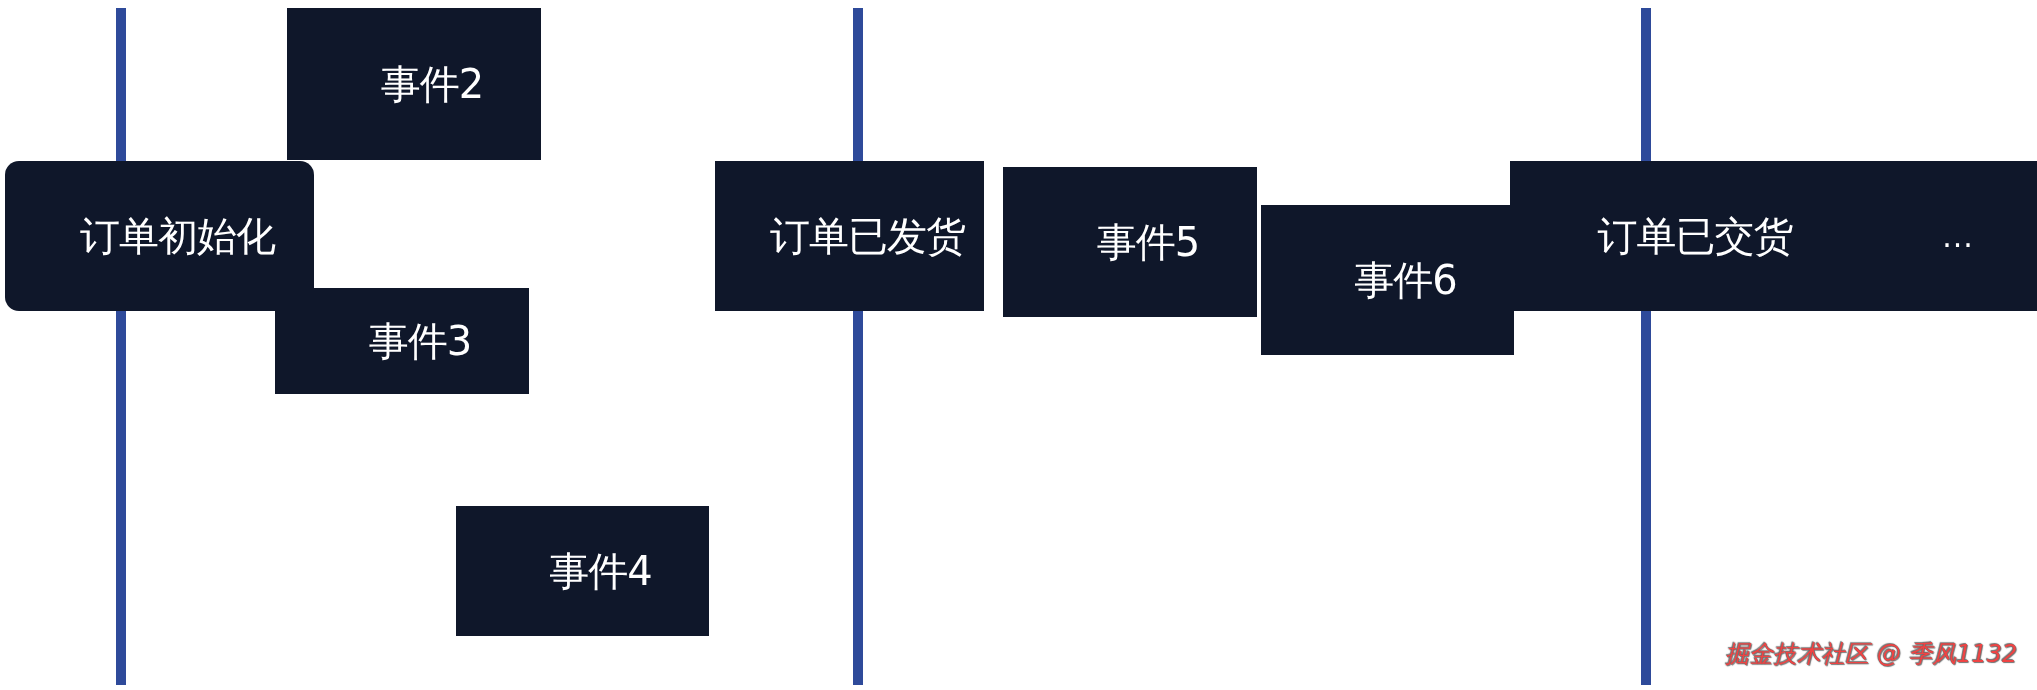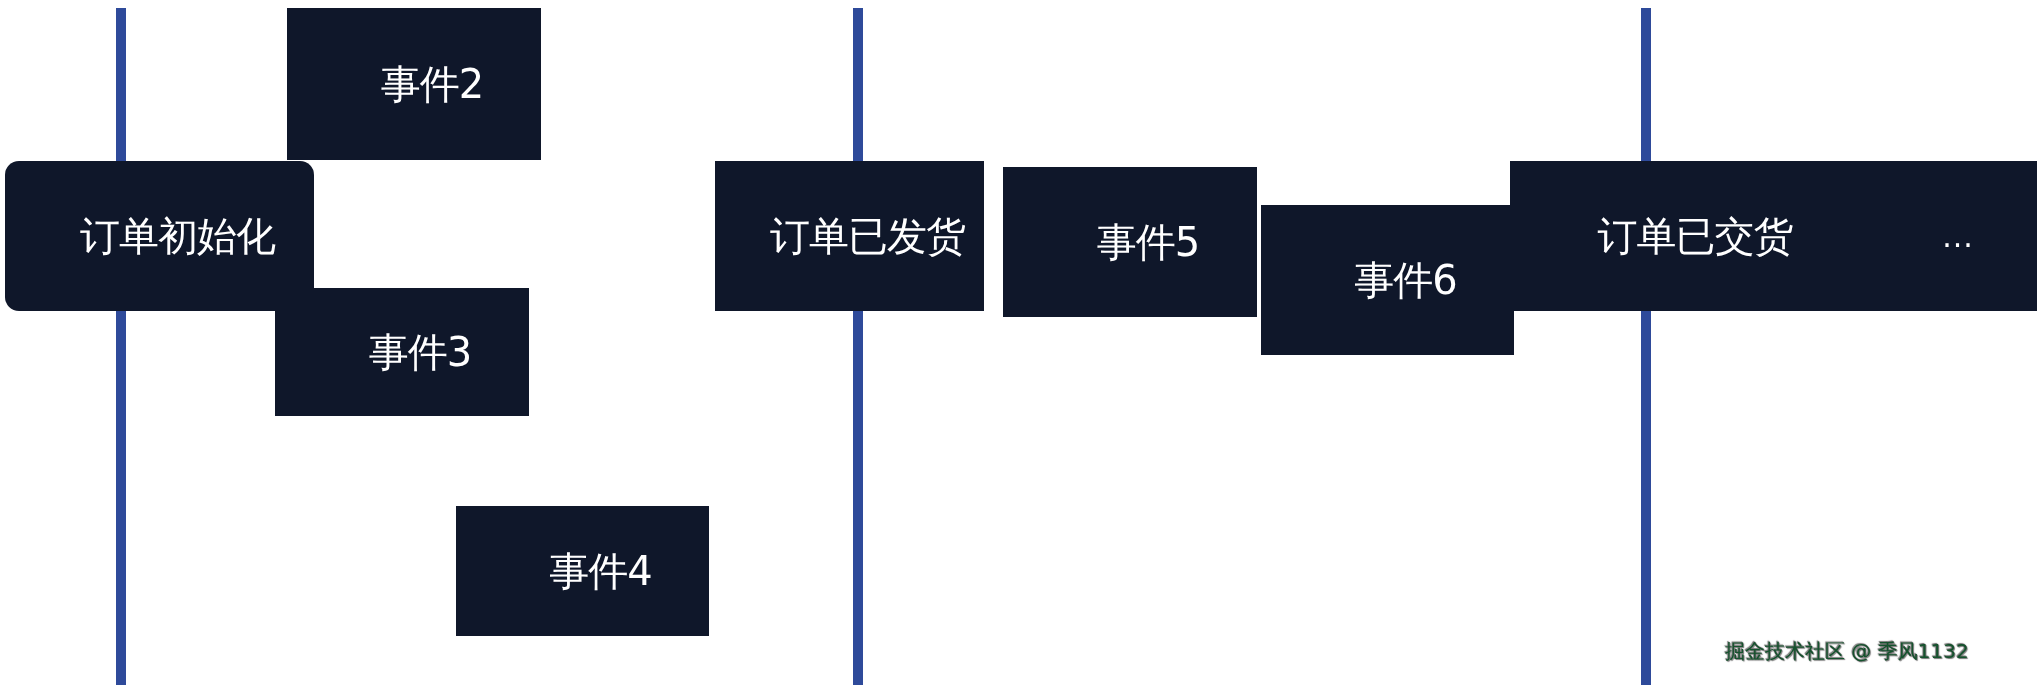--- a/index.html
+++ b/index.html
@@ -13,40 +13,41 @@
     top: 8px; height: 677px;
   }
   .box {
     position: absolute; background: #0f172a; color: #ffffff;
     display: flex; align-items: center; justify-content: center;
     font-size: 40px; letter-spacing: -1px; white-space: nowrap; padding-left: 36px;
   }
   .box.dots { font-size: 30px; letter-spacing: 1px; }
   .watermark {
     position: absolute; left: 1725px; top: 638px;
-    font-size: 20px; color: #14532d; white-space: nowrap;
+    font-size: 24px; color: #ef4444; white-space: nowrap;
     text-shadow: 0 0 1px #555, 1px 1px 1px #777, -1px -1px 1px #777;
+    font-style: italic;
   }
 </style>
 </head>
 <body>
 
 <div class="vline" style="left:116px;"></div>
 <div class="vline" style="left:853px;"></div>
 <div class="vline" style="left:1641px;"></div>
 
 <div class="box" style="left:5px; top:161px; width:273px; height:150px;border-radius:14px;">
   <span>订单初始化</span>
 </div>
 
 <div class="box" style="left:287px; top:8px; width:218px; height:152px;">
   <span>事件2</span>
 </div>
 
-<div class="box" style="left:275px; top:288px; width:218px; height:128px;">
+<div class="box" style="left:275px; top:288px; width:218px; height:106px;">
   <span>事件3</span>
 </div>
 
 <div class="box" style="left:456px; top:506px; width:217px; height:130px;">
   <span>事件4</span>
 </div>
 
 <div class="box" style="left:715px; top:161px; width:233px; height:150px;">
   <span>订单已发货</span>
 </div>

